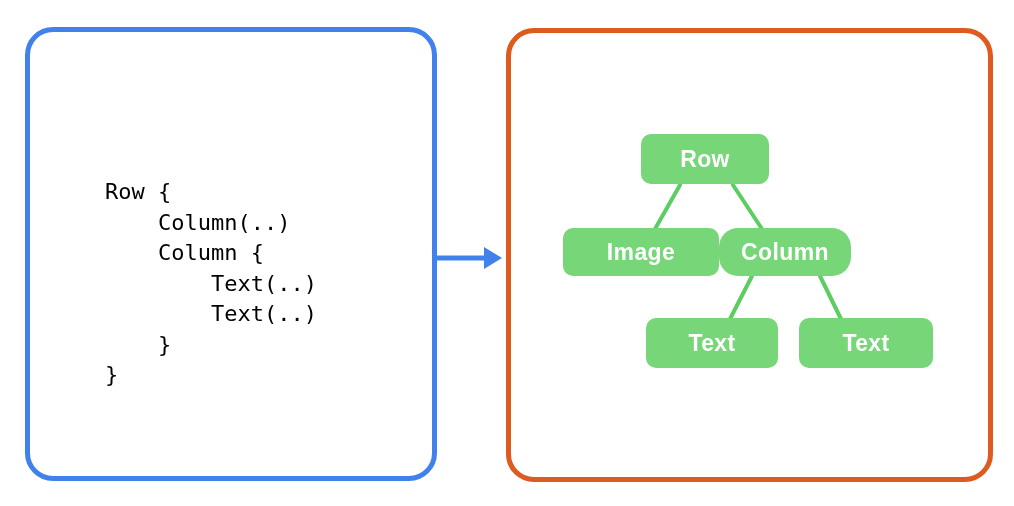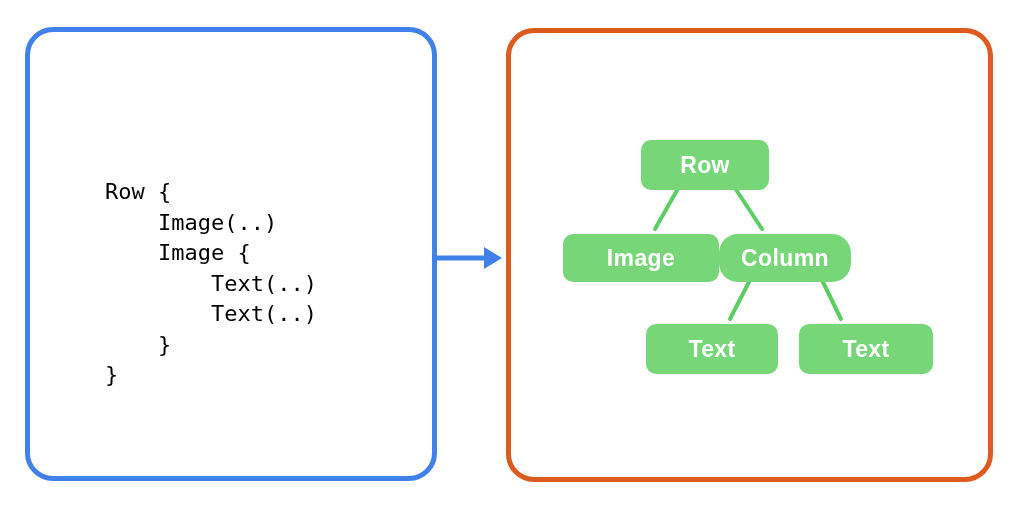--- a/index.html
+++ b/index.html
@@ -49,39 +49,38 @@
     position: absolute;
     background: #76D678;
     border-radius: 10px;
     display: flex;
     align-items: center;
     justify-content: center;
     color: #ffffff;
     font-size: 23px;
     font-weight: bold;
     letter-spacing: 0.4px;
-    margin-top: 6px;
   }
   .node-row    { left: 641px; top: 134px; width: 128px; height: 50px; }
   .node-image  { left: 563px; top: 228px; width: 156px; height: 48px; }
   .node-column { left: 719px; top: 228px; width: 132px; height: 48px; border-radius: 19px; }
   .node-text1  { left: 646px; top: 318px; width: 132px; height: 50px; }
   .node-text2  { left: 799px; top: 318px; width: 134px; height: 50px; }
 </style>
 </head>
 <body>
 
 <div class="canvas">
 
   <div class="panel panel--code">
   </div>
   <div class="code-block">
     <div class="code-line">Row {</div>
-    <div class="code-line">    Image(..)</div>
-    <div class="code-line">    Image {</div>
+    <div class="code-line">    Column(..)</div>
+    <div class="code-line">    Column {</div>
     <div class="code-line">        Text(..)</div>
     <div class="code-line">        Text(..)</div>
     <div class="code-line">    }</div>
     <div class="code-line">}</div>
   </div>
 
   <div class="panel panel--tree"></div>
 
   <svg class="overlay" viewBox="0 0 1014 506">
 

